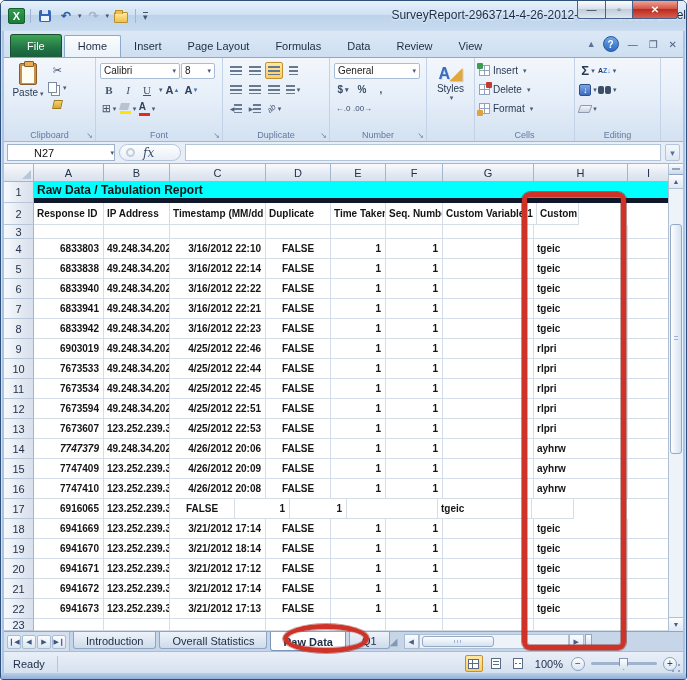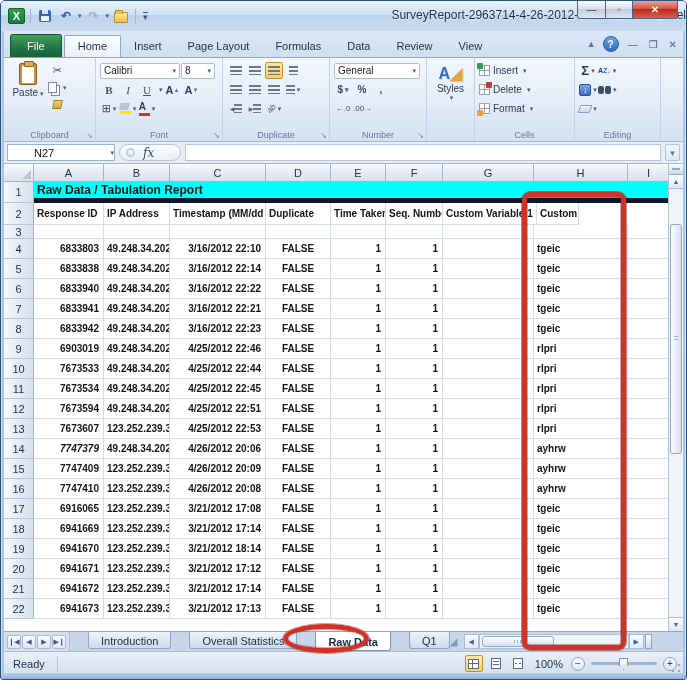--- a/index.html
+++ b/index.html
@@ -179,21 +179,21 @@
     background:repeating-linear-gradient(#9db3cf 0 1px, transparent 1px 3px); }
 
   
   .tabbar{ position:absolute; left:3px; right:3px; top:630px; height:20px; background:#c6d5e8;
     border-top:1px solid #8fa6c2; display:flex; align-items:stretch; }
   .navbtns{ display:flex; align-items:center; gap:1px; padding:0 3px; background:#d4e0ee; border-right:1px solid #a9bcd4; }
   .nav{ width:14px; height:14px; font-size:7px; color:#3d5larger; color:#3d567c; display:flex; align-items:center; justify-content:center;
     background:linear-gradient(#fbfcfe,#dce6f1); border:1px solid #a9bcd4; border-radius:2px; }
   .stab{ position:relative; font-size:11px; color:#20304a; padding:2px 12px 0;
     background:linear-gradient(#eef3fa,#cfdbea); border:1px solid #8ea6c4; border-top:none;
-    border-radius:0 0 3px 3px; margin-left:18px; display:flex; align-items:center; height:17px; }
+    border-radius:0 0 3px 3px; margin-left:3px; display:flex; align-items:center; height:17px; }
   .stab.active{ background:#fff; font-weight:bold; height:19px; z-index:2; border-color:#7d96b8; }
   .tab-sep{ width:8px; display:flex; align-items:center; justify-content:center; color:#8299b6; font-size:10px; }
   .hscroll{ display:flex; align-items:center; margin-left:6px; gap:0; }
   .harrow{ width:15px; height:15px; display:flex; align-items:center; justify-content:center; font-size:7px;
     color:#44618c; background:linear-gradient(#fbfcfe,#dfe8f3); border:1px solid #a9bcd4; }
   .htrack{ width:150px; height:15px; background:#eef3f9; border:1px solid #b0c1d6; position:relative; }
   .hthumb{ position:absolute; left:2px; top:1px; bottom:1px; width:72px; border:1px solid #93a9c7; border-radius:3px;
     background:linear-gradient(#fdfefe,#d6e2f0); }
   .hthumb:after{ content:""; position:absolute; top:3px; bottom:3px; left:50%; margin-left:-4px; width:7px;
     background:repeating-linear-gradient(90deg,#9db3cf 0 1px, transparent 1px 3px); }
@@ -682,21 +682,20 @@
           <span class="cell ar" style="width: 55px;">1</span>
           <span class="cell ar" style="width: 57px;">1</span>
           <span class="cell al" style="width: 91px;"></span>
           <span class="cell al" style="width: 94px;">ayhrw</span>
           <span class="cell al" style="width: 42px;"></span>
         </div>
         <div class="grow" style="height: 20px;">
           <span class="rowhdr">17</span>
           <span class="cell ar" style="width: 70px;">6916065</span>
           <span class="cell al" style="width: 66px;">123.252.239.3</span>
-          <span class="cell ar" style="width: 96px;">3/21/2012 17:08</span>
           <span class="cell ac" style="width: 65px;">FALSE</span>
           <span class="cell ar" style="width: 55px;">1</span>
           <span class="cell ar" style="width: 57px;">1</span>
           <span class="cell al" style="width: 91px;"></span>
           <span class="cell al" style="width: 94px;">tgeic</span>
           <span class="cell al" style="width: 42px;"></span>
         </div>
         <div class="grow" style="height: 20px;">
           <span class="rowhdr">18</span>
           <span class="cell ar" style="width: 70px;">6941669</span>
@@ -749,20 +748,32 @@
           <span class="rowhdr">22</span>
           <span class="cell ar" style="width: 70px;">6941673</span>
           <span class="cell al" style="width: 66px;">123.252.239.3</span>
           <span class="cell ar" style="width: 96px;">3/21/2012 17:13</span>
           <span class="cell ac" style="width: 65px;">FALSE</span>
           <span class="cell ar" style="width: 55px;">1</span>
           <span class="cell ar" style="width: 57px;">1</span>
           <span class="cell al" style="width: 91px;"></span>
           <span class="cell al" style="width: 94px;">tgeic</span>
           <span class="cell al" style="width: 42px;"></span>
+        </div>
+        <div class="grow" style="height: 12px; overflow: hidden;">
+          <span class="rowhdr">23</span>
+          <span class="cell" style="width: 70px;"></span>
+          <span class="cell" style="width: 66px;"></span>
+          <span class="cell" style="width: 96px;"></span>
+          <span class="cell" style="width: 65px;"></span>
+          <span class="cell" style="width: 55px;"></span>
+          <span class="cell" style="width: 57px;"></span>
+          <span class="cell" style="width: 91px;"></span>
+          <span class="cell" style="width: 94px;"></span>
+          <span class="cell" style="width: 42px;"></span>
         </div>
       </div>
   </div>
 
   <div class="vscroll">
     <div class="vsplit"></div>
     <div class="sarrow">▲</div>
     <div class="vthumb"></div>
     <div class="sarrow bottom">▼</div>
   </div>

